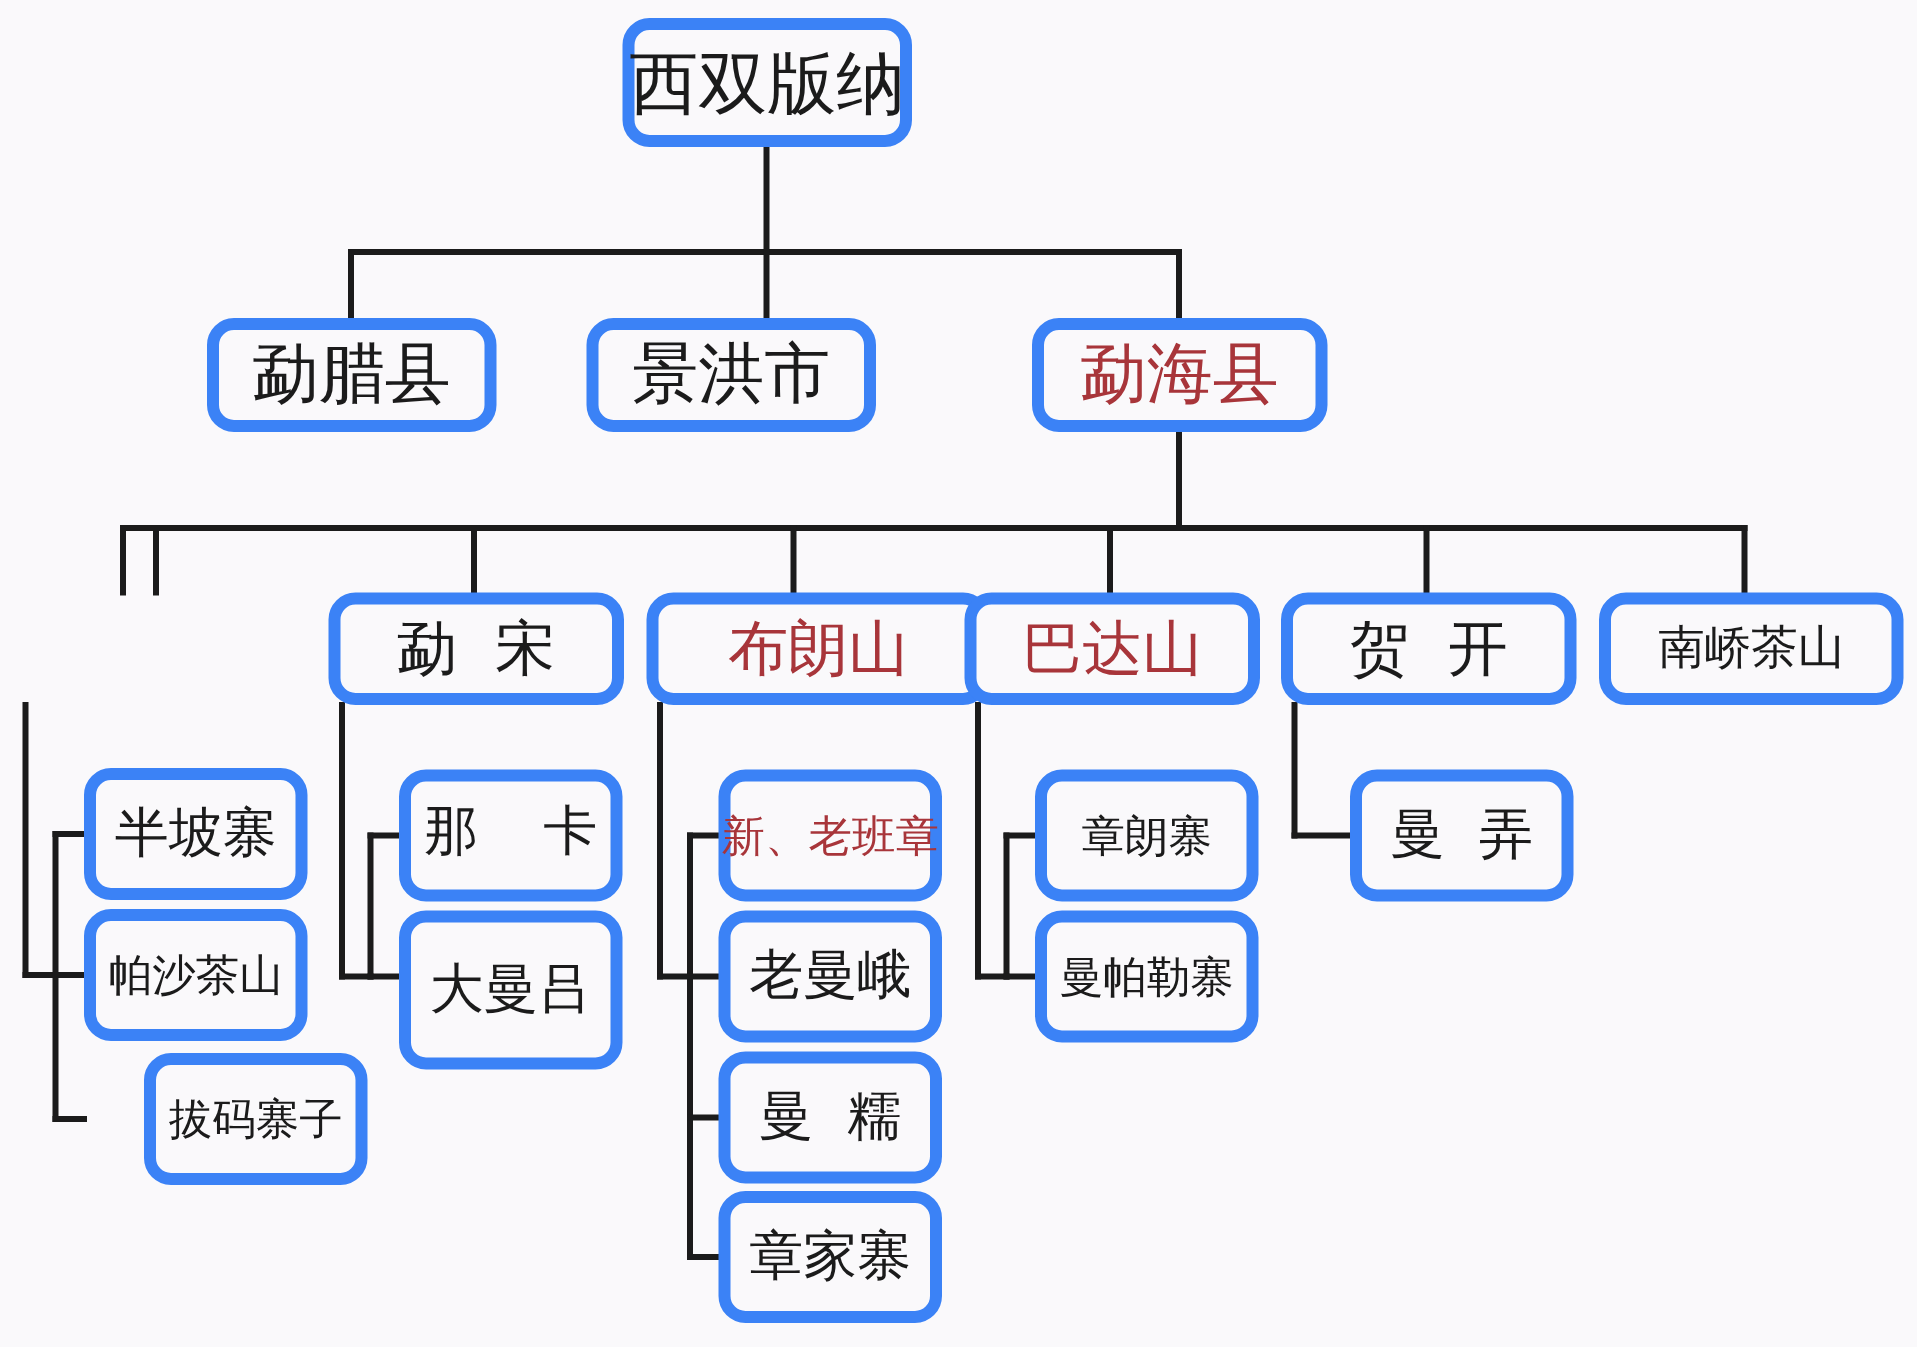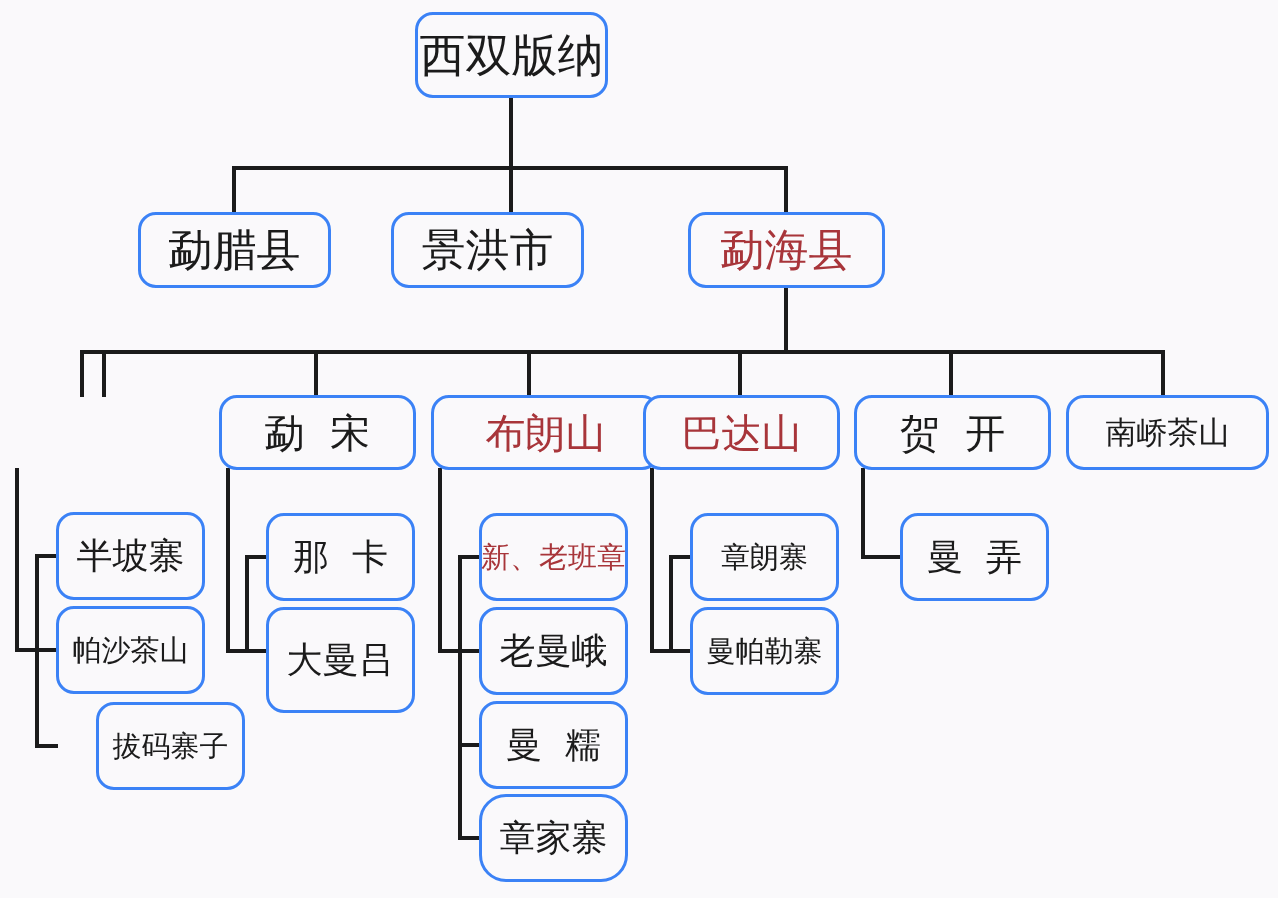--- a/index.html
+++ b/index.html
@@ -20,21 +20,21 @@
     left: 0;
     top: 0;
     width: 1278px;
     height: 898px;
     pointer-events: none;
   }
   .node {
     position: absolute;
     box-sizing: border-box;
     background: #faf9fb;
-    border: 3px solid #3b82f6;
+    border: 8px solid #3b82f6;
     border-radius: 18px;
     display: flex;
     align-items: center;
     justify-content: center;
     text-align: center;
     line-height: 1;
     white-space: pre;
     color: #1b1b1b;
     z-index: 2;
   }
@@ -148,37 +148,37 @@
   <div class="node sz-leaf" style="left:56px; top:512px; width:149px; height:88px;">
     <span class="lbl">半坡寨</span>
   </div>
   <div class="node sz-leafS" style="left:56px; top:606px; width:149px; height:88px;">
     <span class="lbl">帕沙茶山</span>
   </div>
   <div class="node sz-leafS" style="left:56px; top:702px; width:149px; height:88px;margin-left:40px;">
     <span class="lbl">拔码寨子</span>
   </div>
 
-  <div class="node sz-leaf" style="left:266px; top:513px; width:149px; height:88px;">
+  <div class="node sz-leaf" style="left:266px; top:513px; width:149px; height:88px;font-family:Liberation Mono, monospace;">
     <span class="lbl">那  卡</span>
   </div>
   <div class="node sz-leaf" style="left:266px; top:607px; width:149px; height:106px;">
     <span class="lbl">大曼吕</span>
   </div>
 
   <div class="node sz-leafS red" style="left:479px; top:513px; width:149px; height:88px;">
     <span class="lbl">新、老班章</span>
   </div>
   <div class="node sz-leaf" style="left:479px; top:607px; width:149px; height:88px;">
     <span class="lbl">老曼峨</span>
   </div>
   <div class="node sz-leaf" style="left:479px; top:701px; width:149px; height:88px;">
     <span class="lbl">曼  糯</span>
   </div>
-  <div class="node sz-leaf" style="left:479px; top:794px; width:149px; height:88px;border-radius:27px;">
+  <div class="node sz-leaf" style="left:479px; top:794px; width:149px; height:88px;">
     <span class="lbl">章家寨</span>
   </div>
 
   <div class="node sz-leafS" style="left:690px; top:513px; width:149px; height:88px;">
     <span class="lbl">章朗寨</span>
   </div>
   <div class="node sz-leafS" style="left:690px; top:607px; width:149px; height:88px;">
     <span class="lbl">曼帕勒寨</span>
   </div>
 

